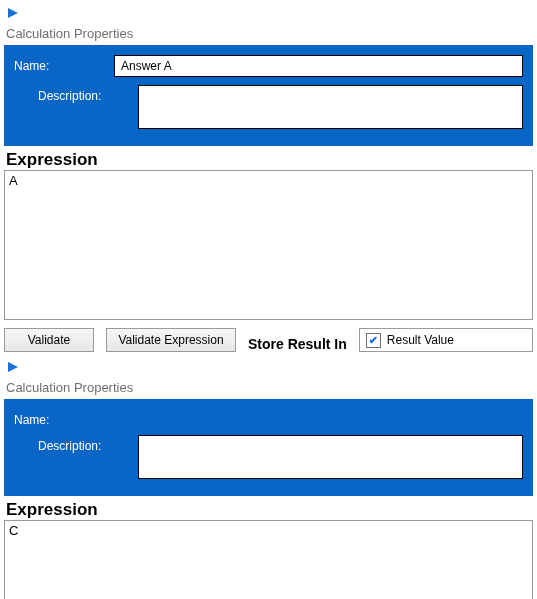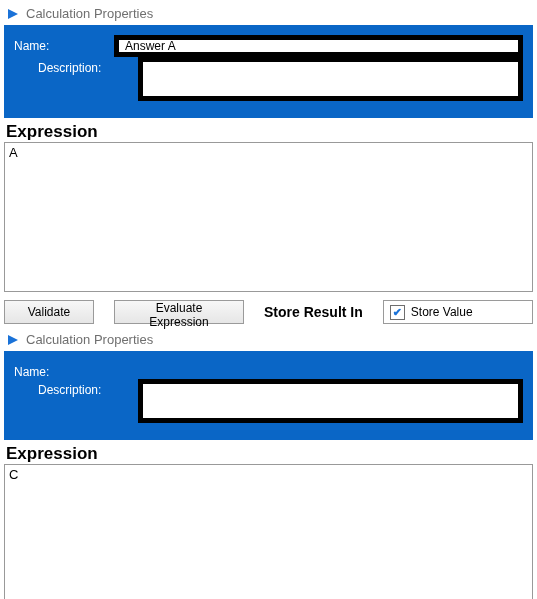--- a/index.html
+++ b/index.html
@@ -10,49 +10,49 @@
     font-size: 12px;
     background: #fff;
     color: #000;
     width: 537px;
   }
   .panel {
     margin-bottom: 6px;
   }
   .hdr {
     display: flex;
-    align-items: center;
     gap: 6px;
     padding: 2px 0 4px 2px;
     color: #6f6f6f;
     font-size: 13px;
+    flex-direction: column;
   }
   .hdr svg { flex: 0 0 auto; }
   .blue-block {
     background: #0a66c6;
     padding: 10px 10px 14px 10px;
   }
   .row {
     display: flex;
     align-items: flex-start;
-    margin-bottom: 0;
+    margin-bottom: 8px;
   }
   .row:last-child { margin-bottom: 0; margin-left: 24px; }
   .lbl {
     width: 100px;
     color: #fff;
     font-size: 12px;
     padding-top: 4px;
   }
   .fld {
     flex: 1;
   }
   input.txt, textarea.txt {
     width: 100%;
-    border: 5px solid #000000;
+    border: 1px solid #000000;
     background: #fff;
     font-family: inherit;
     font-size: 12px;
     padding: 3px 6px;
     outline: none;
   }
   input.txt { height: 22px; }
   textarea.txt {
     height: 44px;
     resize: none;
@@ -70,22 +70,22 @@
     background: #fff;
     font-family: inherit;
     font-size: 13px;
     padding: 2px 4px;
     resize: none;
     outline: none;
     display: block;
   }
   .btn-row {
     display: flex;
-    align-items: center;
-    gap: 20px;
+    align-items: flex-end;
+    gap: 12px;
     margin-top: 8px;
   }
   button.win-btn {
     height: 24px;
     border: 1px solid #9a9a9a;
     background: linear-gradient(#f7f7f7, #e6e6e6);
     font-family: inherit;
     font-size: 12px;
     padding: 0 10px;
     cursor: pointer;
@@ -137,25 +137,25 @@
       <div class="lbl">Description:</div>
       <div class="fld">
         <textarea class="txt" style=""></textarea>
       </div>
     </div>
   </div>
   <div class="expr-lbl">Expression</div>
   <textarea class="expr-box" style="">A</textarea>
   <div class="btn-row">
     <button class="win-btn wide1">Validate</button>
-    <button class="win-btn wide2">Evaluate Expression</button>
+    <button class="win-btn wide2">Validate Expression</button>
     <span class="store-lbl">Store Result In</span>
     <div class="store-box">
       <span class="store-icon">✔</span>
-      <span>Store Value</span>
+      <span>Result Value</span>
     </div>
   </div>
 </div>
 
 <div class="panel">
   <div class="hdr">
     <svg width="14" height="14" viewBox="0 0 14 14">
       <polygon points="2,2 12,7 2,12" fill="#1a72d8"></polygon>
     </svg>
     <span>Calculation Properties</span>

